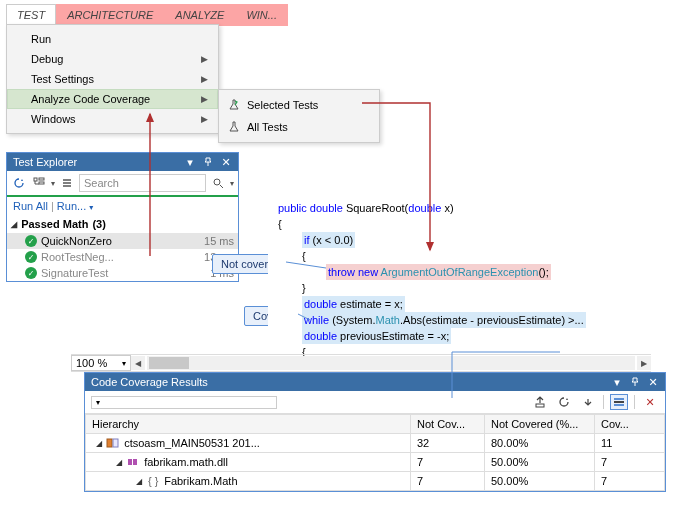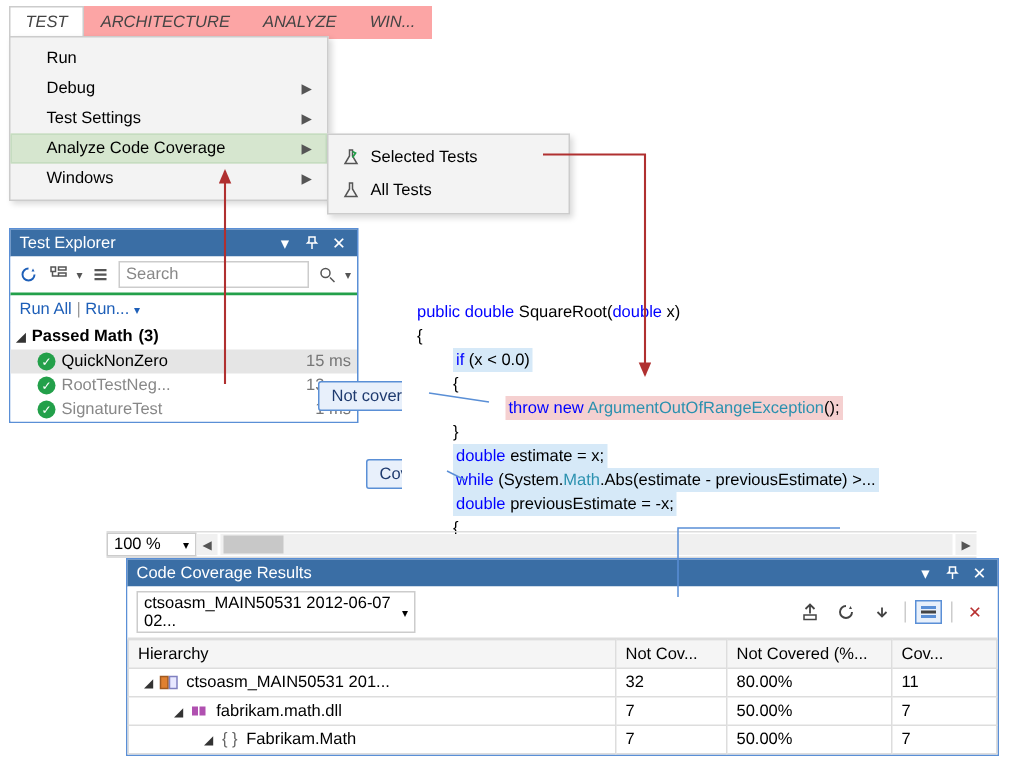--- a/index.html
+++ b/index.html
@@ -40,21 +40,21 @@
   .passicon { width: 12px; height: 12px; border-radius: 50%; background: #23a04a; color: #fff; display: inline-flex; align-items: center; justify-content: center; font-size: 8px; }
   .time { color: #777; }
 
   
   .callout { position: absolute; background: #e8f0fb; border: 1px solid #5a8fd6; padding: 3px 8px; color: #1e3a6e; border-radius: 2px; }
 
   
   .code { position: absolute; left: 268px; top: 200px; width: 396px; font-family: Consolas, monospace; font-size: 12px; line-height: 16px; background: #fff; }
   .code .kw { color: #0000ff; }
   .code .typ { color: #2b91af; }
-  .code .ln-notcov { background: #f5d0d0; display: inline-block; padding: 0 2px; margin-left: 11px; }
+  .code .ln-notcov { background: #f5d0d0; display: inline-block; padding: 0 2px; }
   .code .ln-cov { background: #d6e9f8; display: inline-block; padding: 0 2px; }
 
   
   .zoombar { position: absolute; left: 71px; top: 354px; width: 580px; height: 18px; display: flex; align-items: center; border-top: 1px solid #ddd; border-bottom: 1px solid #ddd; }
   .zoomsel { width: 60px; border: 1px solid #ccc; padding: 1px 4px; display: flex; align-items: center; justify-content: space-between; }
   .scrollbar { flex: 1; height: 14px; background: #f0f0f0; margin: 0 2px; position: relative; }
   .scrollthumb { position: absolute; left: 2px; top: 1px; width: 40px; height: 12px; background: #c8c8c8; }
   .scrollbtn { width: 14px; height: 14px; background: #f0f0f0; display: flex; align-items: center; justify-content: center; font-size: 8px; color: #555; }
 
   
@@ -246,21 +246,20 @@
       <span class="title-btn">
         <svg width="10" height="10" viewBox="0 0 10 10">
             <path d="M3 1h4v3l1 1H2l1-1V1zM5 5v4" stroke="#fff" stroke-width="1" fill="none"></path>
           </svg>
       </span>
       <span class="title-btn">✕</span>
     </div>
   </div>
   <div class="ccr-toolbar">
     <div class="ccr-select">
-      <span>ctsoasm_MAIN50531 2012-06-07 02...</span>
       <span style="font-size:8px">▾</span>
     </div>
     <div style="flex:1"></div>
     <div class="ccr-btns">
       <span class="ccr-btn">
         <svg width="12" height="12" viewBox="0 0 12 12">
             <path d="M6 1v6M3 4l3-3 3 3" fill="none" stroke="#444" stroke-width="1.2"></path>
             <rect x="2" y="8" width="8" height="3" fill="none" stroke="#444"></rect>
           </svg>
       </span>

